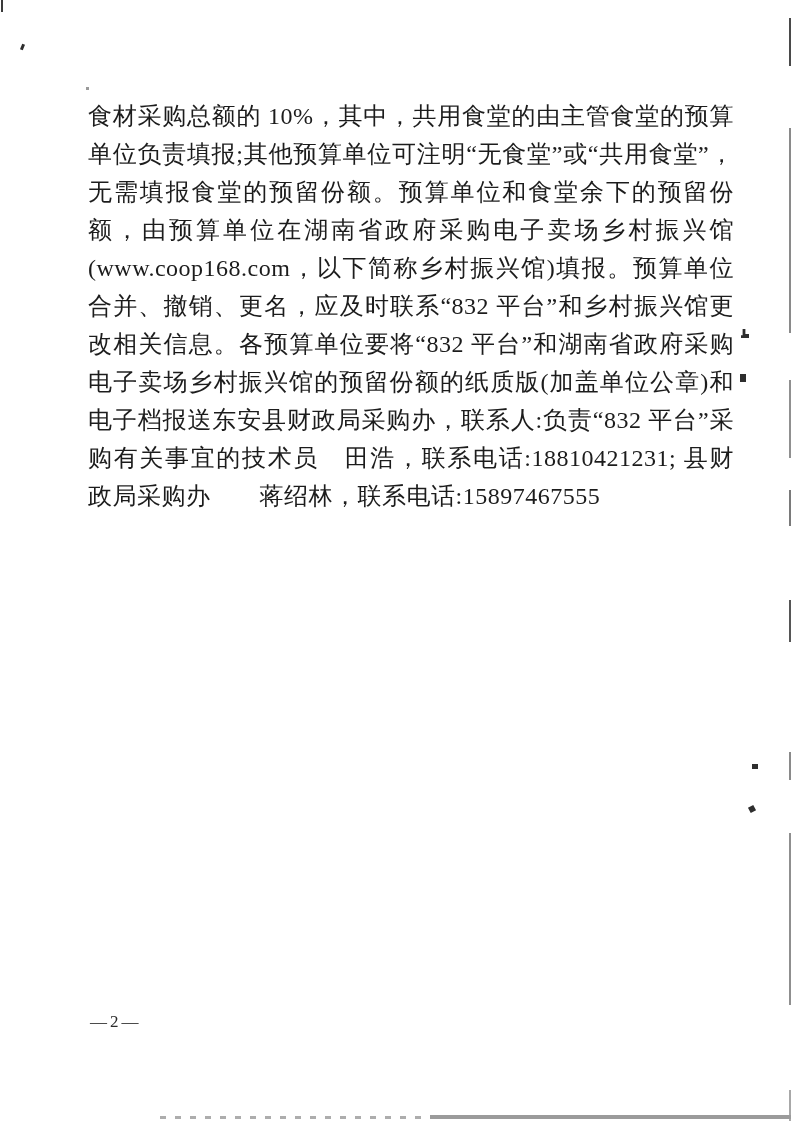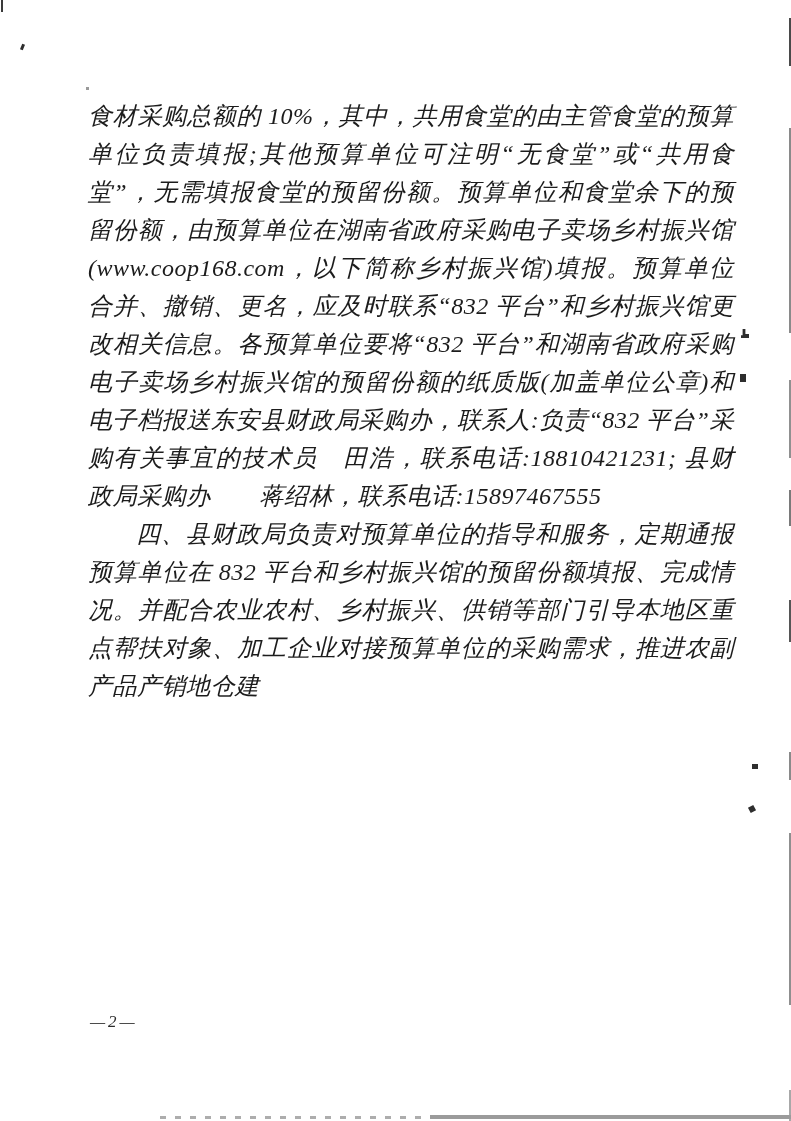--- a/index.html
+++ b/index.html
@@ -6,21 +6,20 @@
   body {
     width: 791px; height: 1121px;
     background: #ffffff;
     font-family: "Liberation Serif", "DejaVu Serif", serif;
     overflow: hidden;
   }
   .page {
     position: relative;
     width: 791px; height: 1121px;
     background: #ffffff;
-    font-style: italic;
   }
   .doc {
     position: absolute;
     left: 88px; top: 97px; width: 646px;
     color: #1c1c1c;
     font-size: 24px;
     line-height: 38px;
     text-align: justify;
     letter-spacing: 0.5px;
   }
@@ -61,21 +60,20 @@
   .sp5 { left: 752px; top: 764px; width: 6px; height: 5px; }
   .sp6 { left: 749px; top: 806px; width: 6px; height: 6px; transform: rotate(-28deg); }
 </style>
 </head>
 <body>
 
 <div class="page">
 
   <div class="doc">
     <p class="para">食材采购总额的 10%，其中，共用食堂的由主管食堂的预算单位负责填报;其他预算单位可注明“无食堂”或“共用食堂”，无需填报食堂的预留份额。预算单位和食堂余下的预留份额，由预算单位在湖南省政府采购电子卖场乡村振兴馆(www.coop168.com，以下简称乡村振兴馆)填报。预算单位合并、撤销、更名，应及时联系“832 平台”和乡村振兴馆更改相关信息。各预算单位要将“832 平台”和湖南省政府采购电子卖场乡村振兴馆的预留份额的纸质版(加盖单位公章)和电子档报送东安县财政局采购办，联系人:负责“832 平台”采购有关事宜的技术员　田浩，联系电话:18810421231; 县财政局采购办　　蒋绍林，联系电话:15897467555</p>
-    <p class="para indent">四、县财政局负责对预算单位的指导和服务，定期通报预算单位在 832 平台和乡村振兴馆的预留份额填报、完成情况。并配合农业农村、乡村振兴、供销等部门引导本地区重点帮扶对象、加工企业对接预算单位的采购需求，推进农副产品产销地仓建</p>
   </div>
 
   <div class="page-number">—2—</div>
 
   <div class="corner-tick"></div>
   <div class="speck sp1"></div>
   <div class="speck sp2"></div>
   <div class="speck sp3"></div>
   <div class="speck sp4"></div>
   <div class="speck sp5"></div>

